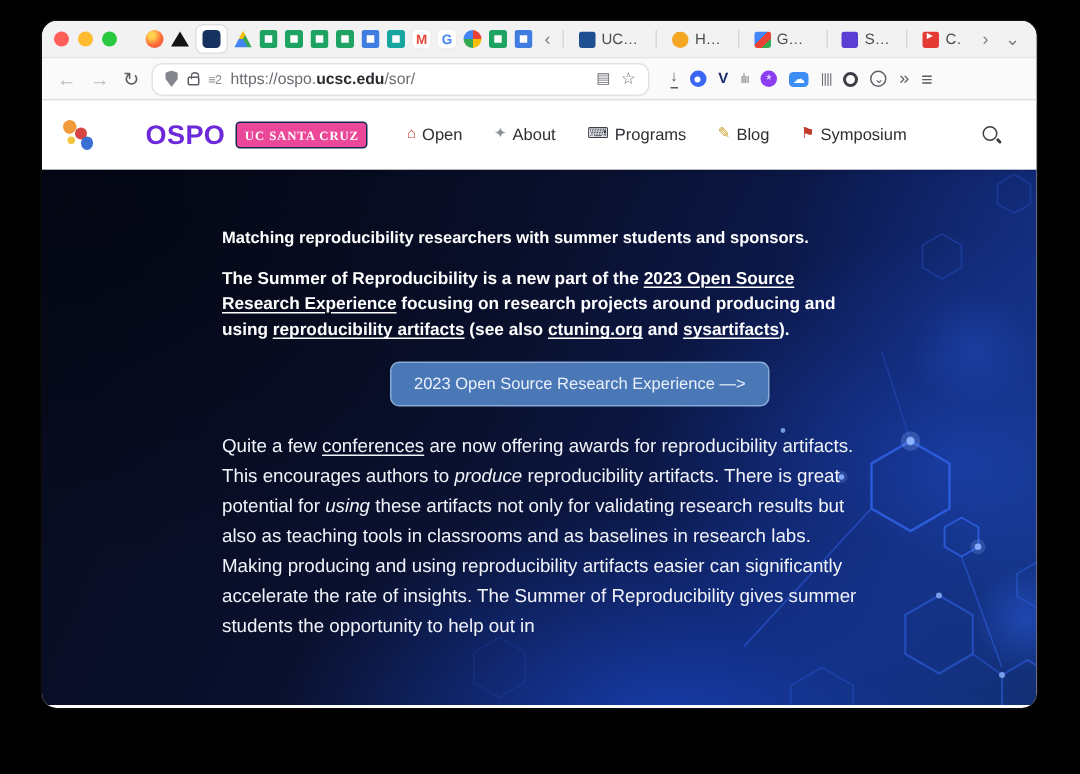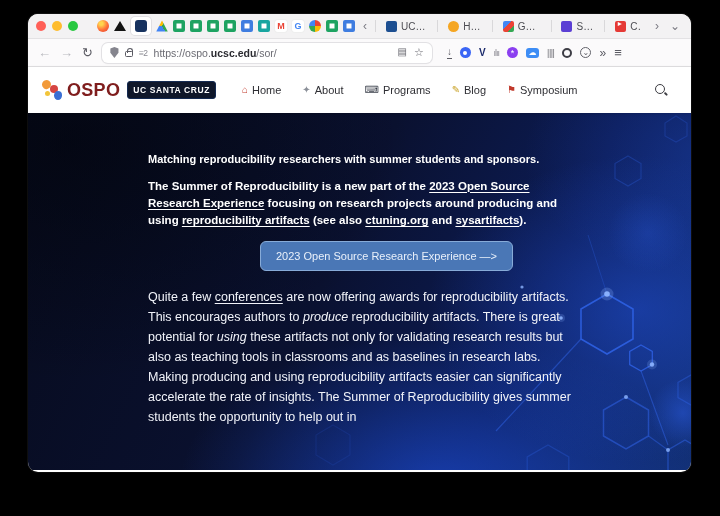--- a/index.html
+++ b/index.html
@@ -83,23 +83,23 @@
   
   .siteheader { height:46px; background:#fff; display:flex; align-items:center; padding:0 14px;
     position:relative; z-index:2; box-shadow:0 1px 3px rgba(0,0,0,.15); }
   .logo { display:flex; align-items:center; gap:4px; }
   .logo-dots { position:relative; width:21px; height:22px; }
   .ldot { position:absolute; border-radius:50% 50% 50% 4px; }
   .ldot-orange { width:9px; height:9px; background:#f29a3a; left:0; top:1px; transform:rotate(-25deg); }
   .ldot-red { width:8px; height:8px; background:#d64541; left:8px; top:6px; border-radius:50%; }
   .ldot-yellow { width:5px; height:5px; background:#f2c53a; left:3px; top:12px; border-radius:50%; }
   .ldot-blue { width:8px; height:9px; background:#3b6fd4; left:12px; top:12px; border-radius:50% 4px 50% 50%; }
-  .logo-text { font-size:18px; font-weight:bold; color:#7f1d1d; letter-spacing:.3px; }
-  .logo-badge { margin-left:3px; background:#0f172a; color:#fff; font-size:8.5px; font-weight:bold;
-    letter-spacing:.6px; padding:3px 5px; border-radius:3px; border:1px solid #142a52; }
+  .logo-text { font-size:18px; font-weight:bold; color:#6d28d9; letter-spacing:.3px;margin-left:30px; }
+  .logo-badge { margin-left:3px; background:#ec4899; color:#fff; font-size:8.5px; font-weight:bold;
+    letter-spacing:.6px; padding:3px 5px; border-radius:3px; border:1px solid #142a52;font-family:Liberation Serif, serif; }
   .mainnav { display:flex; align-items:center; gap:21px; margin-left:26px; }
   .nav-item { display:flex; align-items:center; gap:4px; font-size:11px; color:#2e2e33; }
   .nav-glyph { font-size:10px; line-height:1; }
   .g-home { color:#c0392b; } .g-about { color:#8a8f98; } .g-programs { color:#3a3f4a; }
   .g-blog { color:#c9a227; } .g-symposium { color:#c0392b; }
   .search-btn { margin-left:auto; margin-right:9px; position:relative; width:14px; height:14px; }
   .search-btn::before { content:""; position:absolute; left:1px; top:1px; width:8px; height:8px;
     border:1.6px solid #3c3c42; border-radius:50%; }
   .search-btn::after { content:""; position:absolute; left:10px; top:10px; width:4px; height:1.7px;
     background:#3c3c42; transform:rotate(45deg); border-radius:1px; }
@@ -218,21 +218,21 @@
             <span class="ldot ldot-red"></span>
           <span class="ldot ldot-yellow"></span>
             <span class="ldot ldot-blue"></span>
         </span>
         <span class="logo-text">OSPO</span>
         <span class="logo-badge">UC SANTA CRUZ</span>
       </div>
       <nav class="mainnav">
         <span class="nav-item">
           <span class="nav-glyph g-home">⌂</span>
-          <span>Home</span>
+          <span>Open</span>
         </span>
         <span class="nav-item">
           <span class="nav-glyph g-about">✦</span>
           <span>About</span>
         </span>
         <span class="nav-item">
           <span class="nav-glyph g-programs">⌨</span>
           <span>Programs</span>
         </span>
         <span class="nav-item">

